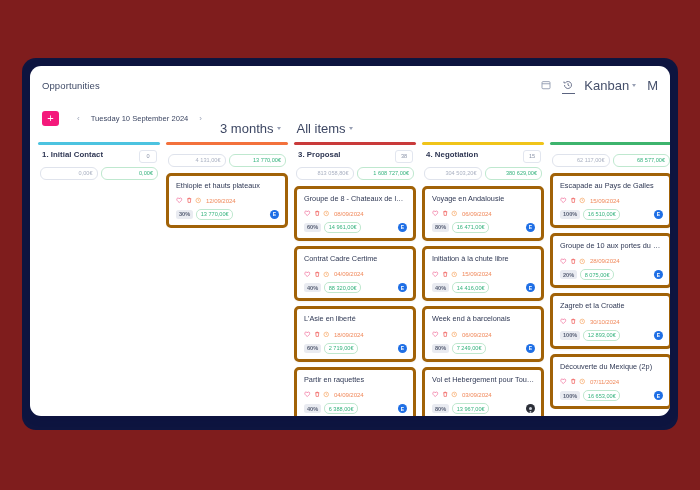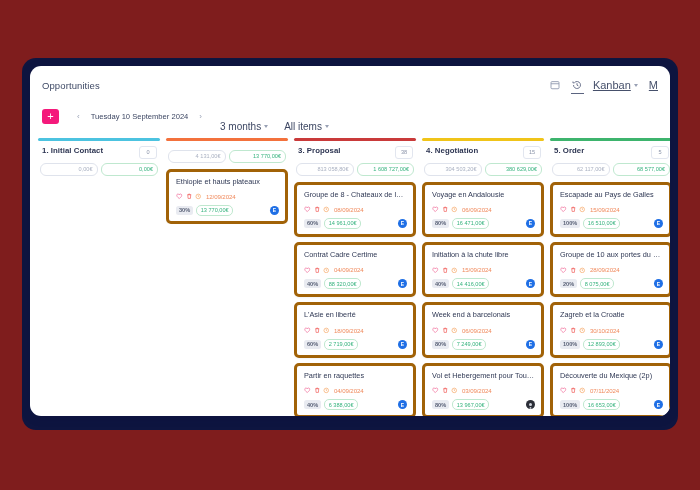--- a/index.html
+++ b/index.html
@@ -43,33 +43,33 @@
   .hdr{
     position:relative;height:26px;
     display:flex;align-items:center;
     padding:6px 10px 0 12px;
   }
   .hdr-title{font-size:9.5px;color:#3f4a66;letter-spacing:.1px;}
   .hdr-right{margin-left:auto;display:flex;align-items:center;gap:11px;padding-right:2px;}
   .ico-btn{width:12px;height:12px;display:flex;align-items:center;justify-content:center;color:#8f98ae;}
   .ico-btn svg{display:block;}
   .hist-wrap{position:relative;display:flex;flex-direction:column;align-items:center;}
-  .sel{font-size:11px;color:#46506b;display:flex;align-items:center;gap:3px;text-decoration:underline;}
+  .sel{font-size:13px;color:#46506b;display:flex;align-items:center;gap:3px;}
   .caret{width:0;height:0;border-left:2.6px solid transparent;border-right:2.6px solid transparent;border-top:3.2px solid #98a0b4;}
 
   
   .tbar{display:flex;align-items:center;gap:9px;padding:3px 12px 6px 12px;}
   .add-btn{
     width:17px;height:15px;border-radius:3px;background:#f4197b;
     display:flex;align-items:center;justify-content:center;
     color:#fff;font-size:11px;line-height:1;font-weight:400;
   }
   .nav-arrow{font-size:8px;color:#9aa2b6;padding:0 2px;user-select:none;}
   .date-lbl{font-size:7.6px;color:#3d4763;white-space:nowrap;}
-  .tb-sel{font-size:10px;color:#3d4763;display:flex;align-items:center;gap:3px;white-space:nowrap;margin-top:20px;}
+  .tb-sel{font-size:13px;color:#3d4763;display:flex;align-items:center;gap:3px;white-space:nowrap;margin-top:20px;}
   .gap-l{margin-left:7px;}
 
   
   .board{display:flex;gap:6px;padding:0 8px;height:281px;overflow:hidden;}
   .col{width:122px;flex:0 0 122px;display:flex;flex-direction:column;}
   .col-bar{height:2.5px;border-radius:2px;margin-bottom:5px;}
   .col-head{display:flex;align-items:flex-start;padding:0 3px 0 4px;height:13px;}
   .col-title{font-size:7.8px;font-weight:700;color:#2d3552;letter-spacing:.05px;}
   .col-count{
     margin-left:auto;min-width:11px;height:11px;padding:0 2.5px;
@@ -463,24 +463,20 @@
               <div class="card-foot">
                 <span class="pct">80%</span>
                 <span class="amt">13 967,00€</span>
                 <div class="avatar photo"></div>
               </div>
             </div>
           </div>
         </div>
         <div class="col">
           <div class="col-bar" style="background: rgb(61, 180, 109);"></div>
-          <div class="col-head">
-            <div class="col-title">5. Order</div>
-            <div class="col-count">5</div>
-          </div>
           <div class="col-sums">
             <div class="sum-pill sum-grey">62 117,00€</div>
             <div class="sum-pill sum-green">68 577,00€</div>
           </div>
           <div class="col-body">
             <div class="card">
               <div class="card-title">Escapade au Pays de Galles</div>
               <div class="card-meta">
                 <span>
                   <svg class="m-ico" viewBox="0 0 16 16" fill="none" stroke="#f06292" stroke-width="1.6">

